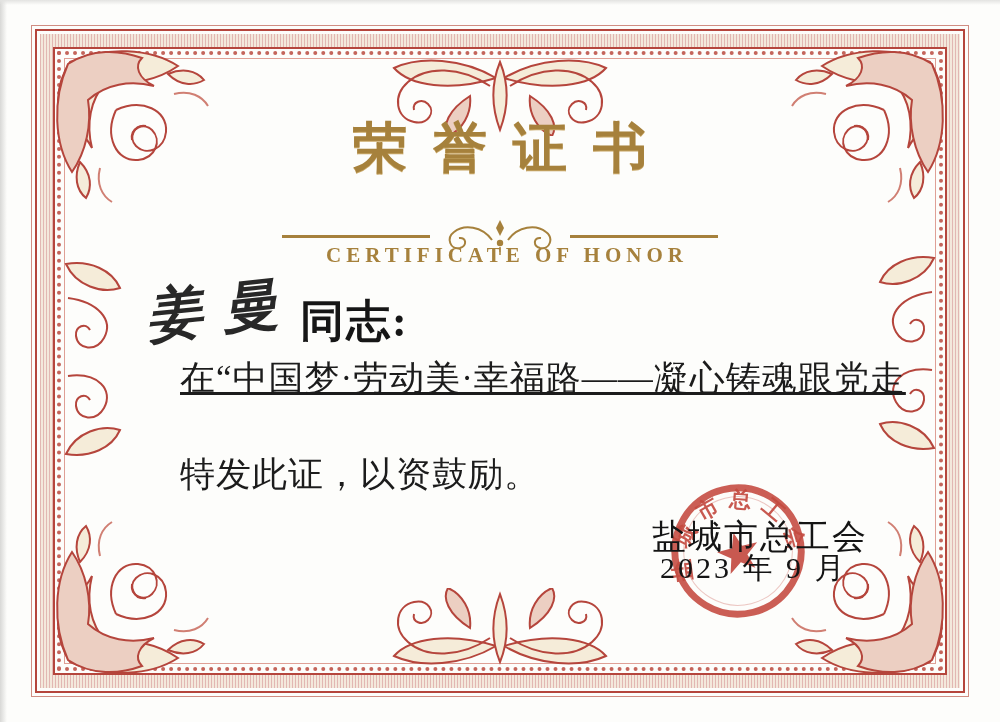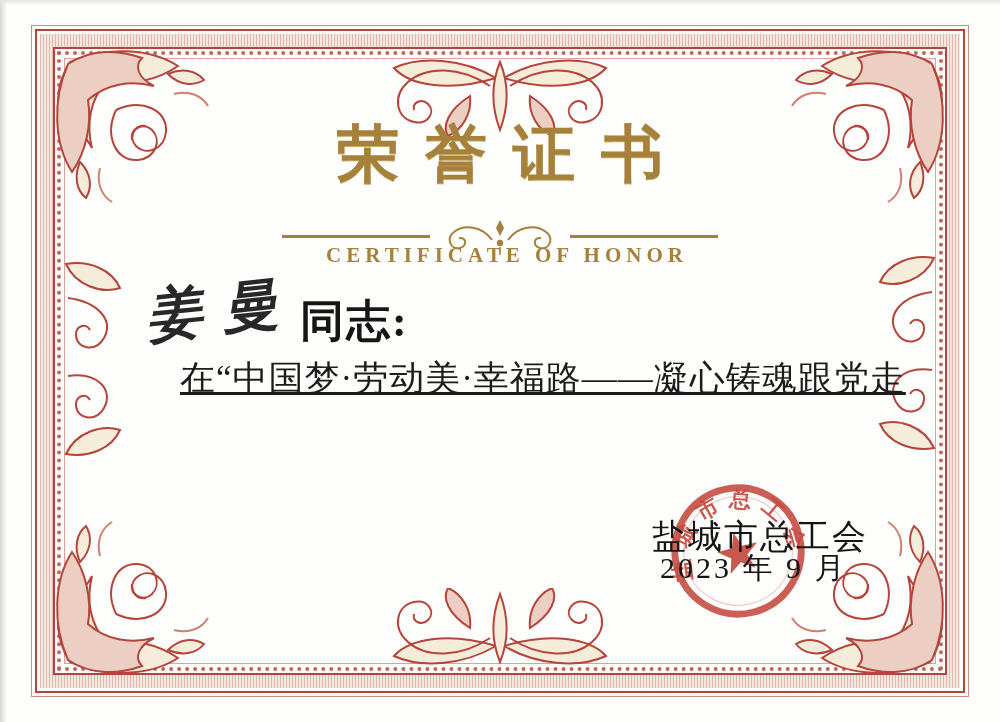--- a/index.html
+++ b/index.html
@@ -35,21 +35,21 @@
   .orn-bl{left:46px;bottom:38px;transform:scaleY(-1);}
   .orn-br{right:46px;bottom:38px;transform:scale(-1,-1);}
   .orn-topc{left:50%;top:52px;transform:translateX(-50%);}
   .orn-botc{left:50%;bottom:50px;transform:translateX(-50%) scaleY(-1);}
   .orn-left{left:58px;top:258px;}
   .orn-right{right:58px;top:252px;transform:scaleX(-1);}
 
   
   .title{
     position:absolute;top:112px;left:0;width:1000px;text-align:center;z-index:3;
-    font-size:62px;font-weight:bold;letter-spacing:26px;padding-left:26px;box-sizing:border-box;
+    font-size:54px;font-weight:bold;letter-spacing:26px;padding-left:26px;box-sizing:border-box;
     color:#a6813c;text-shadow:0 1px 0 #c9a868;
   }
   .divider{
     position:absolute;top:216px;left:0;width:1000px;z-index:3;
     display:flex;align-items:center;justify-content:center;gap:10px;
   }
   .divider .dline{width:148px;height:3px;background:#a6813c;}
   .subtitle{
     position:absolute;top:243px;left:0;width:1000px;text-align:center;z-index:3;
     font-size:21px;font-weight:bold;letter-spacing:5px;color:#a6813c;padding-left:7px;
@@ -162,20 +162,21 @@
         <use href="#divOrn"></use>
       </svg>
     <div class="dline"></div>
   </div>
   <div class="subtitle">CERTIFICATE OF HONOR</div>
 
   <div class="name">姜曼</div>
   <div class="salutation">同志:</div>
 
   <div class="bline bline1">在“中国梦·劳动美·幸福路——凝心铸魂跟党走</div>
+  <div class="bline bline3">特发此证，以资鼓励。</div>
 
   <svg class="seal" viewBox="0 0 150 150">
     <g transform="rotate(-14 75 75)">
       <circle cx="75" cy="75" r="64" fill="none" stroke="#c0392e" stroke-width="7" opacity="0.88"></circle>
       <circle cx="75" cy="75" r="55" fill="none" stroke="#c0392e" stroke-width="1" opacity="0.3"></circle>
       <path id="sealArc" d="M26,100 A52,52 0 1 1 124,100" fill="none"></path>
       <text font-size="22" font-weight="bold" fill="#c0392e" opacity="0.9" letter-spacing="9">
         <textPath href="#sealArc" startOffset="8">盐城市总工会</textPath>
       </text>
       <polygon fill="#c0392e" opacity="0.9" points="75,56 80.2,70.9 95.9,71.2 83.4,80.7 87.9,95.8 75,86.8 62.1,95.8 66.6,80.7 54.1,71.2 69.8,70.9"></polygon>

